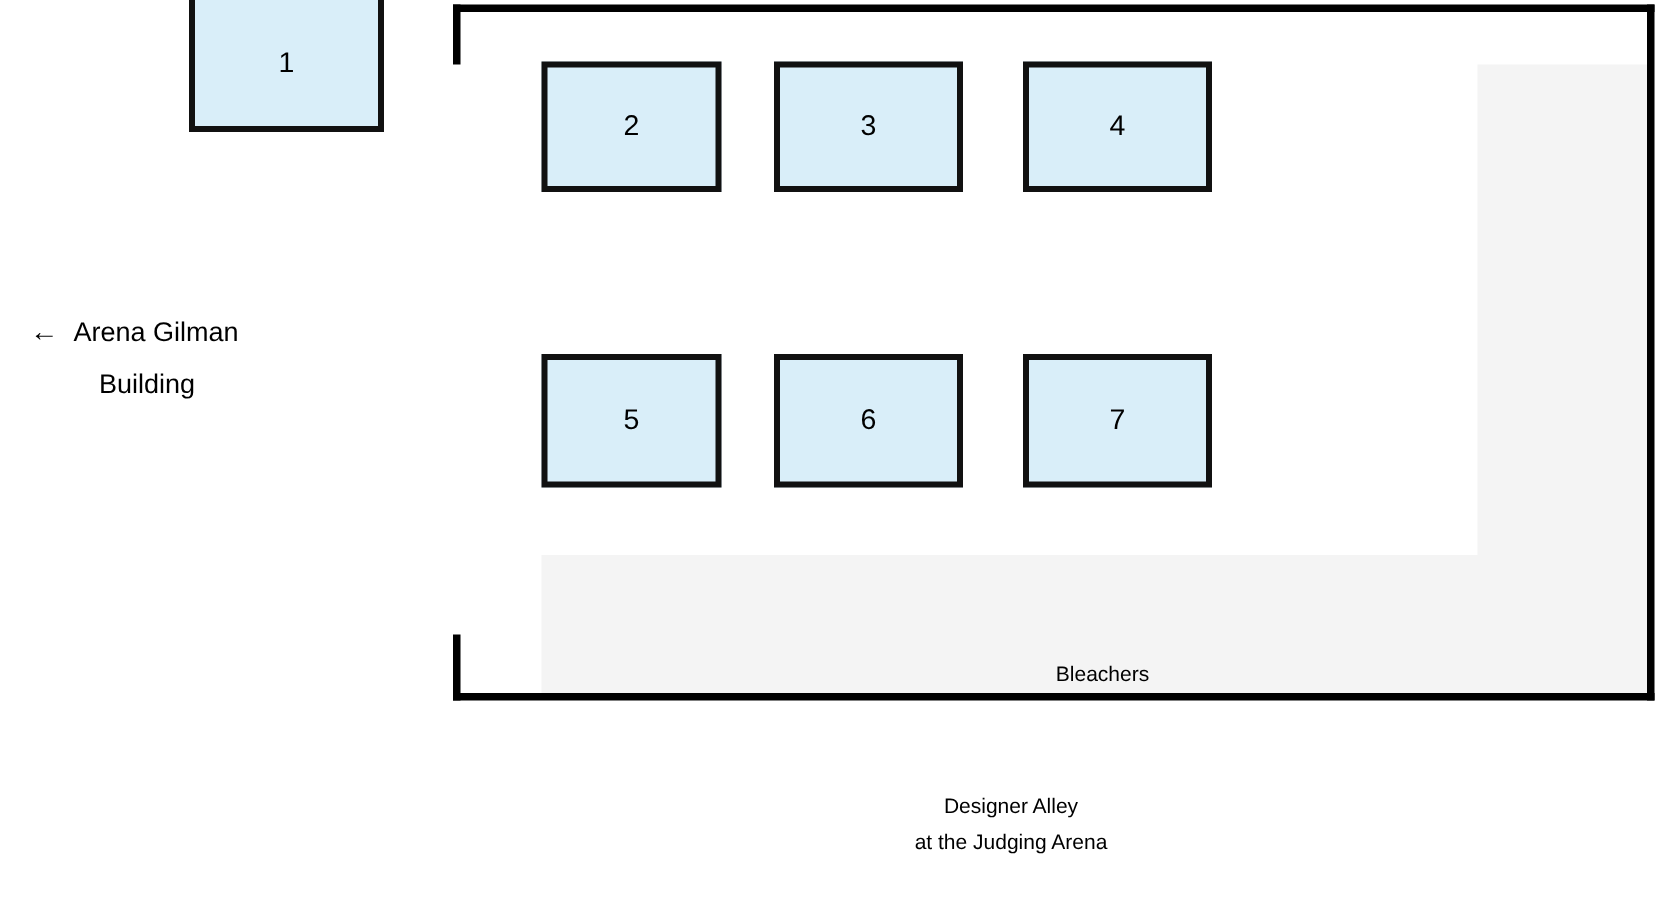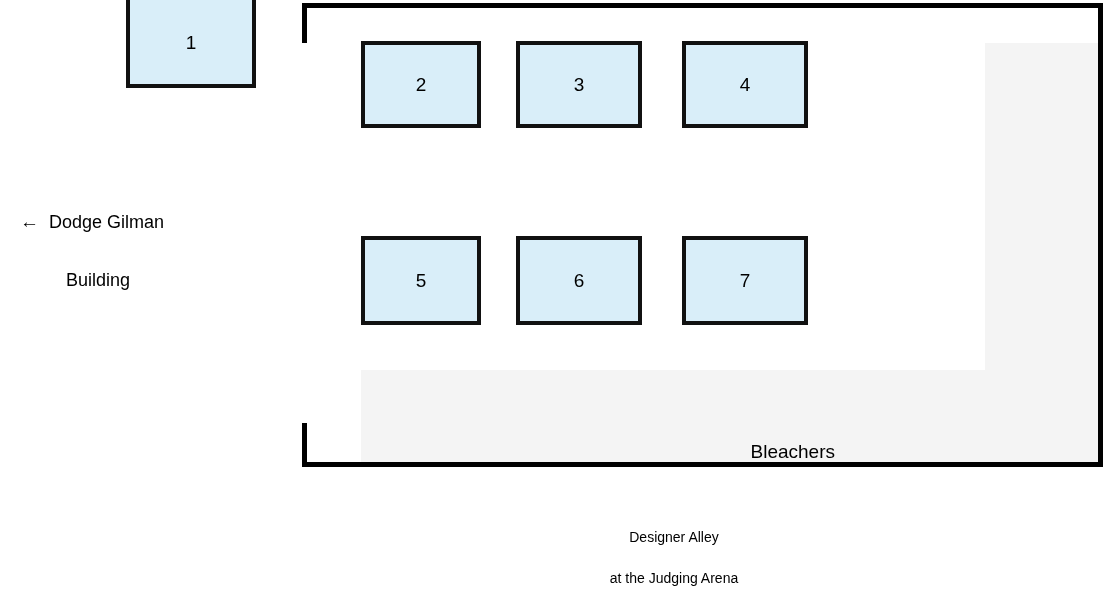--- a/index.html
+++ b/index.html
@@ -34,22 +34,22 @@
     left: 361px;
     top: 370px;
     width: 737px;
     height: 92px;
   }
   #bleachers-label {
     position: absolute;
     left: 635px;
     top: 442px;
     width: 200px;
-    text-align: right;
-    font-size: 19px;
+    text-align: center;
+    font-size: 14px;
     color: #000000;
     line-height: 1;
     white-space: nowrap;
   }
 
   
   .wall {
     position: absolute;
     background: #000000;
   }
@@ -123,39 +123,39 @@
     display: block;
     white-space: nowrap;
   }
   #direction-arrow-icon {
     display: inline-block;
     margin-right: 10px;
     font-size: 19px;
   }
   #direction-line-2 {
     display: block;
-    margin-top: 40px;
+    margin-top: 16px;
     padding-left: 46px;
     white-space: nowrap;
   }
 
   
   #map-caption {
     position: absolute;
     left: 404px;
     top: 530px;
     width: 540px;
     text-align: center;
     color: #000000;
     font-size: 14px;
     line-height: 1;
   }
   #caption-line-2 {
     display: block;
-    margin-top: 27px;
+    margin-top: 10px;
   }
 </style>
 </head>
 <body>
 
 <div id="map-root">
 
   <div class="bleacher-zone" id="bleachers-right-wing"></div>
   <div class="bleacher-zone" id="bleachers-bottom-wing"></div>
   <div id="bleachers-label">Bleachers</div>
@@ -183,21 +183,21 @@
   </div>
   <div class="booth" id="booth-6">
     <span class="booth-number">6</span>
   </div>
   <div class="booth" id="booth-7">
     <span class="booth-number">7</span>
   </div>
 
   <div id="direction-note">
     <span id="direction-line-1">
-      <span id="direction-arrow-icon">←</span><span>Dodge Gilman</span>
+      <span id="direction-arrow-icon">←</span><span>Arena Gilman</span>
     </span>
     <span id="direction-line-2">Building</span>
   </div>
 
   <div id="map-caption">
     <span id="caption-line-1">Designer Alley</span>
     <span id="caption-line-2">at the Judging Arena</span>
   </div>
 
 </div>

